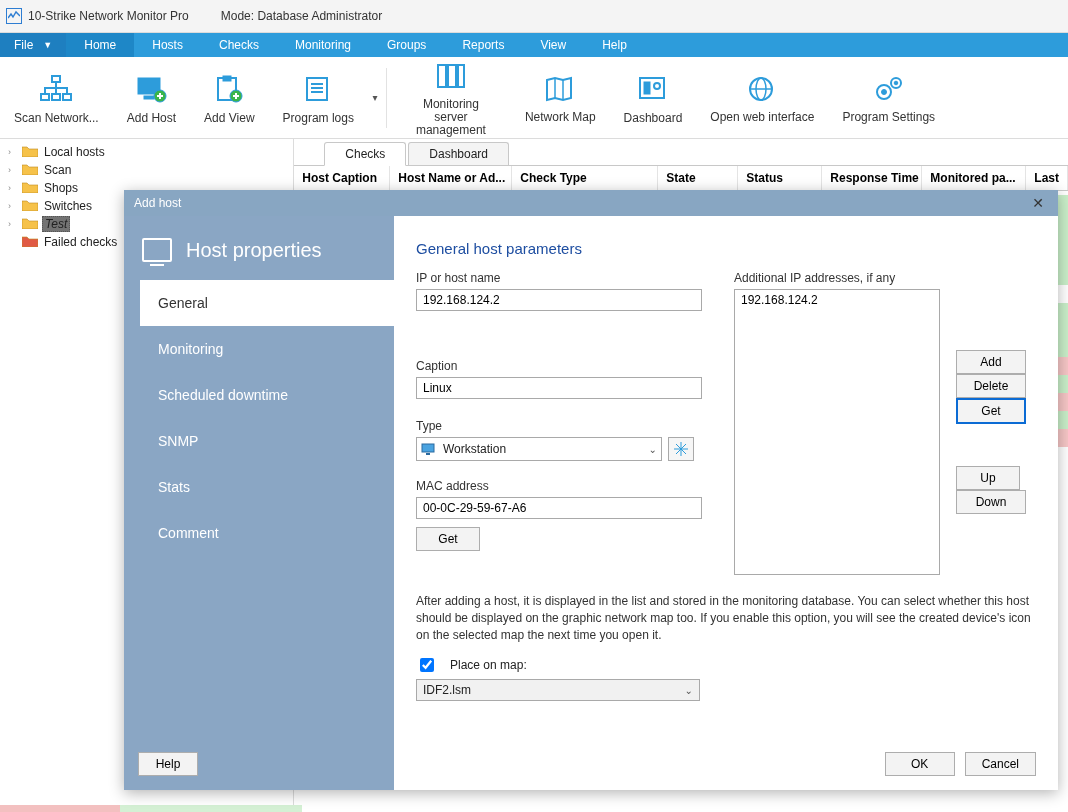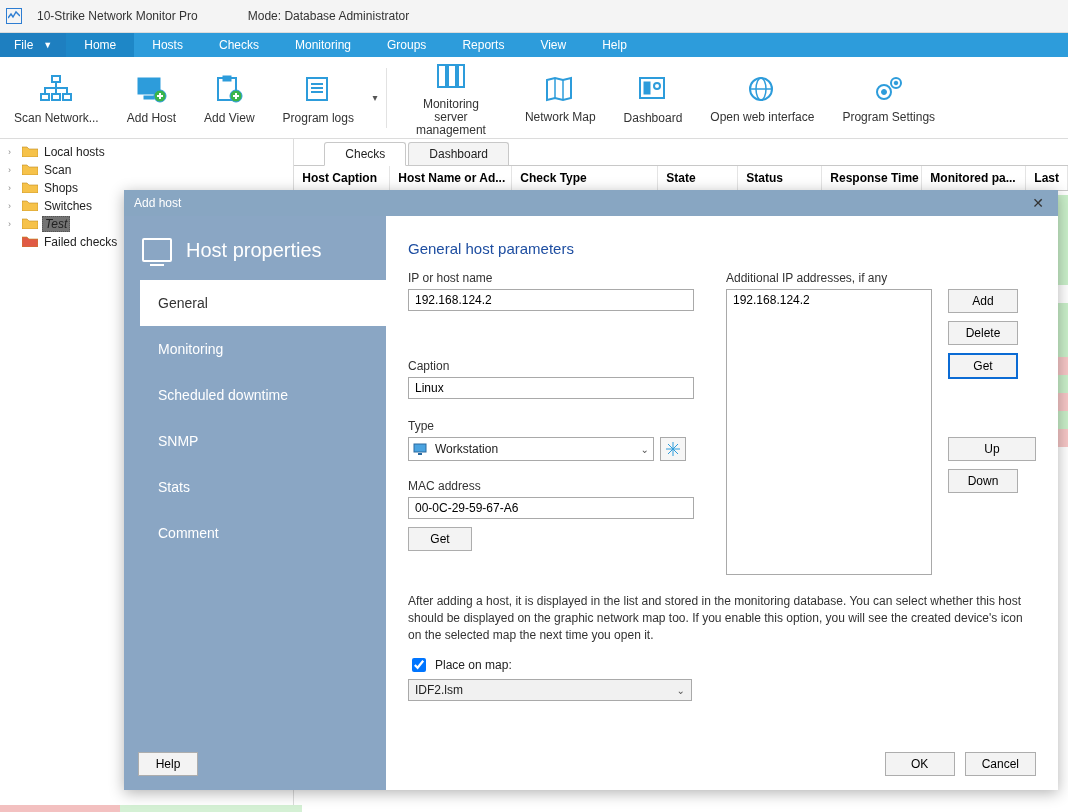--- a/index.html
+++ b/index.html
@@ -1,18 +1,18 @@
 <!DOCTYPE html>
 <html><head>
 <meta charset="utf-8">
 <style>
   * { box-sizing: border-box; font-family: "Segoe UI", Tahoma, sans-serif; }
   body { margin:0; padding:0; width:1068px; height:812px; background:#fff; overflow:hidden; font-size:12px; color:#222; }
   
-  .titlebar { height:26px; background:#f4f4f4; border-bottom:1px solid #dcdcdc; display:flex; align-items:center; padding:16px 6px; gap:15px; }
+  .titlebar { height:26px; background:#f4f4f4; border-bottom:1px solid #dcdcdc; display:flex; align-items:center; padding:16px 6px; gap:6px; }
   .titlebar .icon-app { width:16px; height:16px; border:1px solid #2d7dd2; display:flex; align-items:center; justify-content:center; }
   .titlebar .icon-app svg { width:12px; height:12px; }
   .titlebar-text { color:#333; font-size:12px; }
   .titlebar-sep { width:20px; }
   
   .menubar { height:24px; background:#2d9cdb; display:flex; align-items:stretch; color:#fff; }
   .menu-item { padding:0 18px; display:flex; align-items:center; font-size:12px; cursor:default; }
   .menu-file { background:#1e7fc0; display:flex; align-items:center; gap:10px; padding:0 14px; }
   .menu-file .chev { font-size:9px; }
   .menu-active { background:#1e87c7; }
@@ -63,26 +63,26 @@
   .form-row { display:flex; gap:22px; }
   .form-col { display:flex; flex-direction:column; }
   .fld-label { font-size:12px; color:#333; margin-bottom:4px; margin-top:10px; }
   input[type=text], select { border:1px solid #a9a9a9; height:22px; padding:0 6px; font-size:12px; background:#fff; }
   textarea.listbox { border:1px solid #a9a9a9; font-size:12px; padding:3px 6px; resize:none; background:#fff; font-family:inherit; }
   .type-row { display:flex; align-items:center; gap:6px; }
   .type-select { width:246px; height:24px; border:1px solid #a9a9a9; display:flex; align-items:center; padding:0 4px; gap:8px; background:#fff; }
   .type-select .chev { margin-left:auto; font-size:10px; color:#555; }
   .mini-btn { width:26px; height:24px; border:1px solid #a9a9a9; background:#f6f6f6; display:flex; align-items:center; justify-content:center; }
   .hint { font-size:12px; color:#333; line-height:1.4; margin-top:18px; }
-  .chk-row { display:flex; align-items:center; gap:6px; margin-top:12px; font-size:12px; }
+  .chk-row { display:flex; align-items:center; gap:13px; margin-top:12px; font-size:12px; }
   .chk-row input { width:14px; height:14px; }
   .combo { height:22px; border:1px solid #a9a9a9; background:#f1f1f1; display:flex; align-items:center; padding:0 6px; width:284px; margin-top:4px; }
   .combo .chev { margin-left:auto; font-size:10px; color:#555; }
   .dlg-footer { position:absolute; right:22px; bottom:14px; display:flex; gap:10px; }
-  .ip-btns { display:flex; flex-direction:column; gap:8px; }
+  .ip-btns { display:flex; flex-direction:column; gap:0;justify-content:center; }
   .folder-ic { display:inline-block; }
 </style>
 </head>
 <body>
 
 <div class="titlebar">
   <span class="icon-app">
     <svg viewBox="0 0 12 12">
         <polyline points="0,8 3,4 5,7 8,2 12,6" fill="none" stroke="#2d7dd2" stroke-width="1.4"></polyline>
       </svg>
@@ -358,21 +358,21 @@
 
         <div class="form-col" style="flex:1; margin-left:10px;">
           <span class="fld-label" style="margin-top:0">Additional IP addresses, if any</span>
           <div style="display:flex; gap:16px;">
             <textarea class="listbox" style="width: 206px; height: 286px;">192.168.124.2</textarea>
             <div class="ip-btns">
               <button class="btn" style="width:70px">Add</button>
               <button class="btn" style="width:70px">Delete</button>
               <button class="btn primary" style="width:70px">Get</button>
               <div style="height:42px"></div>
-              <button class="btn" style="width:88px">Up</button>
+              <button class="btn" style="width:64px">Up</button>
               <button class="btn" style="width:70px">Down</button>
             </div>
           </div>
         </div>
       </div>
 
       <div class="hint">After adding a host, it is displayed in the list and stored in the monitoring database. You can select whether this host should be displayed on the graphic network map too. If you enable this option, you will see the created device's icon on the selected map the next time you open it.</div>
 
       <label class="chk-row">
         <input type="checkbox" checked="" style="">

